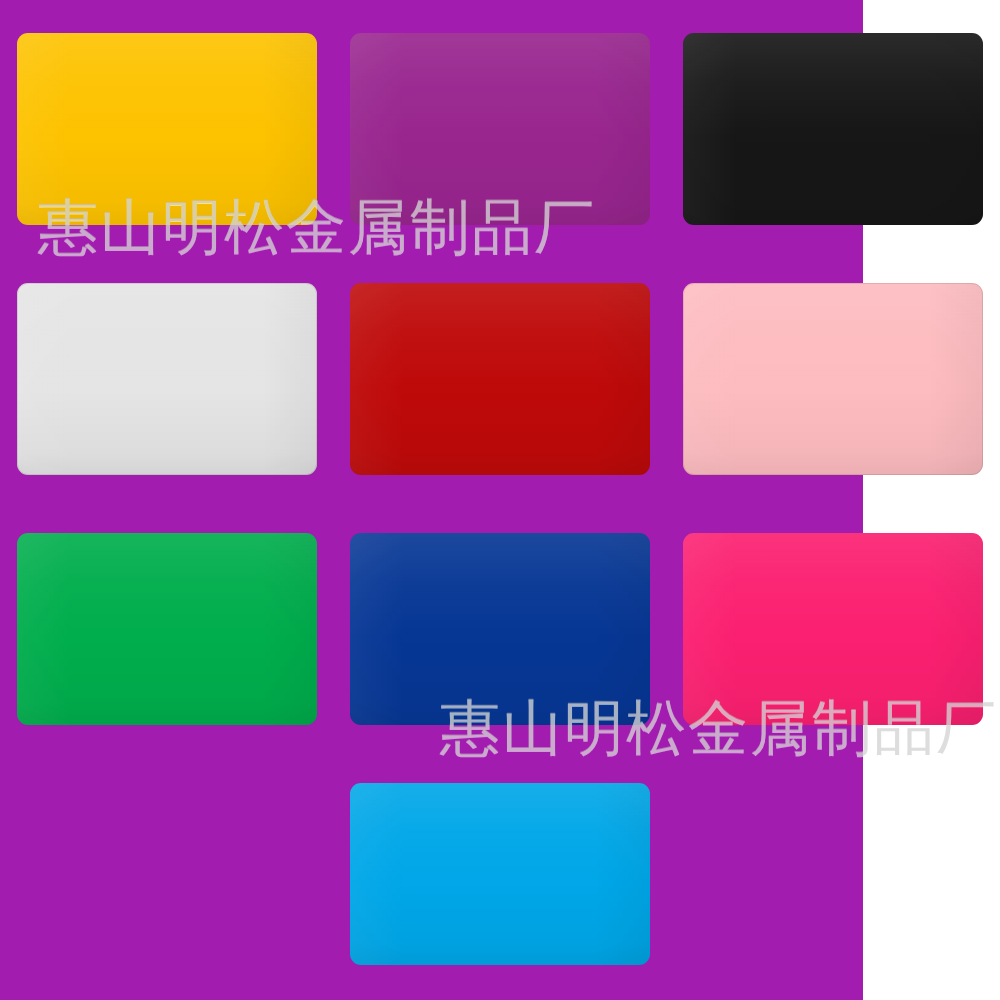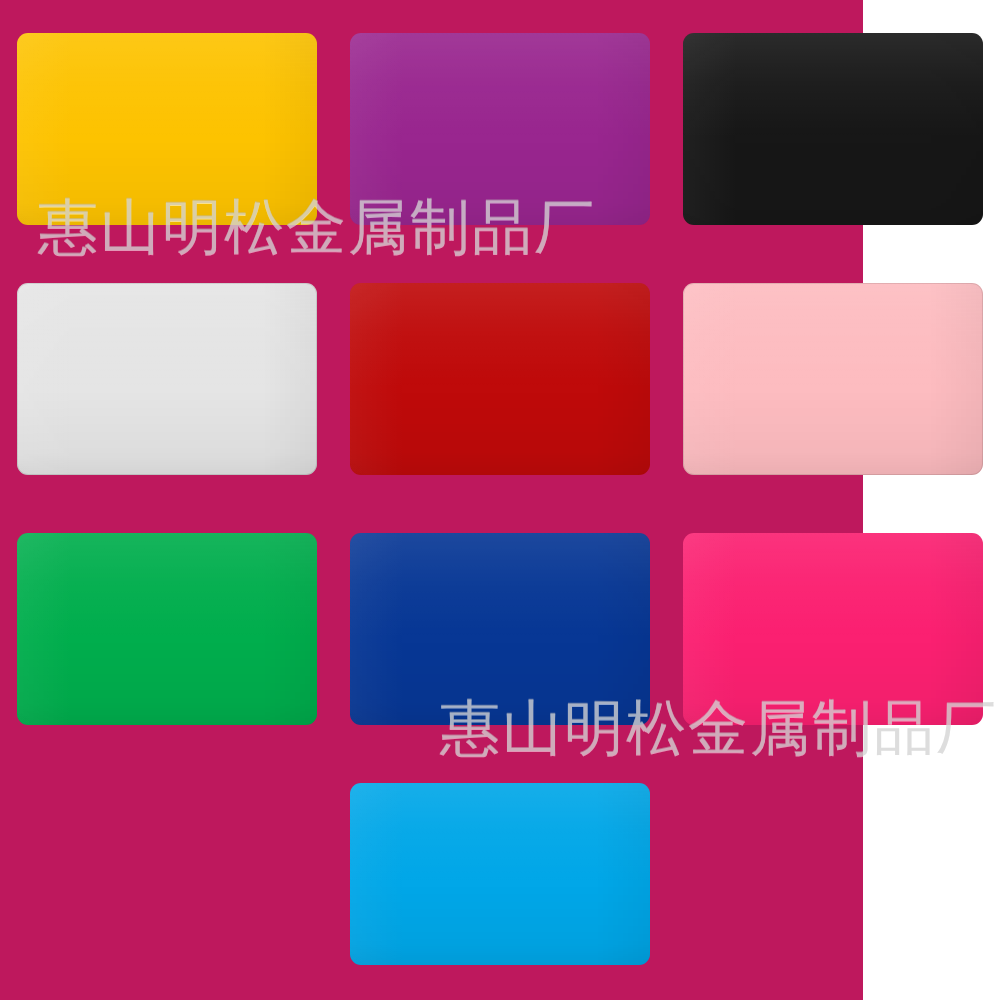--- a/index.html
+++ b/index.html
@@ -15,21 +15,21 @@
     font-family: "Liberation Sans", sans-serif;
     -webkit-font-smoothing: antialiased;
   }
 
   #stage {
     position: absolute;
     left: 0;
     top: 0;
     width: 863px;
     height: 1000px;
-    background: #be185d;
+    background: #a21caf;
   }
 
   
   .swatch {
     position: absolute;
     box-sizing: border-box;
     border-radius: 11px;
   }
 
   

